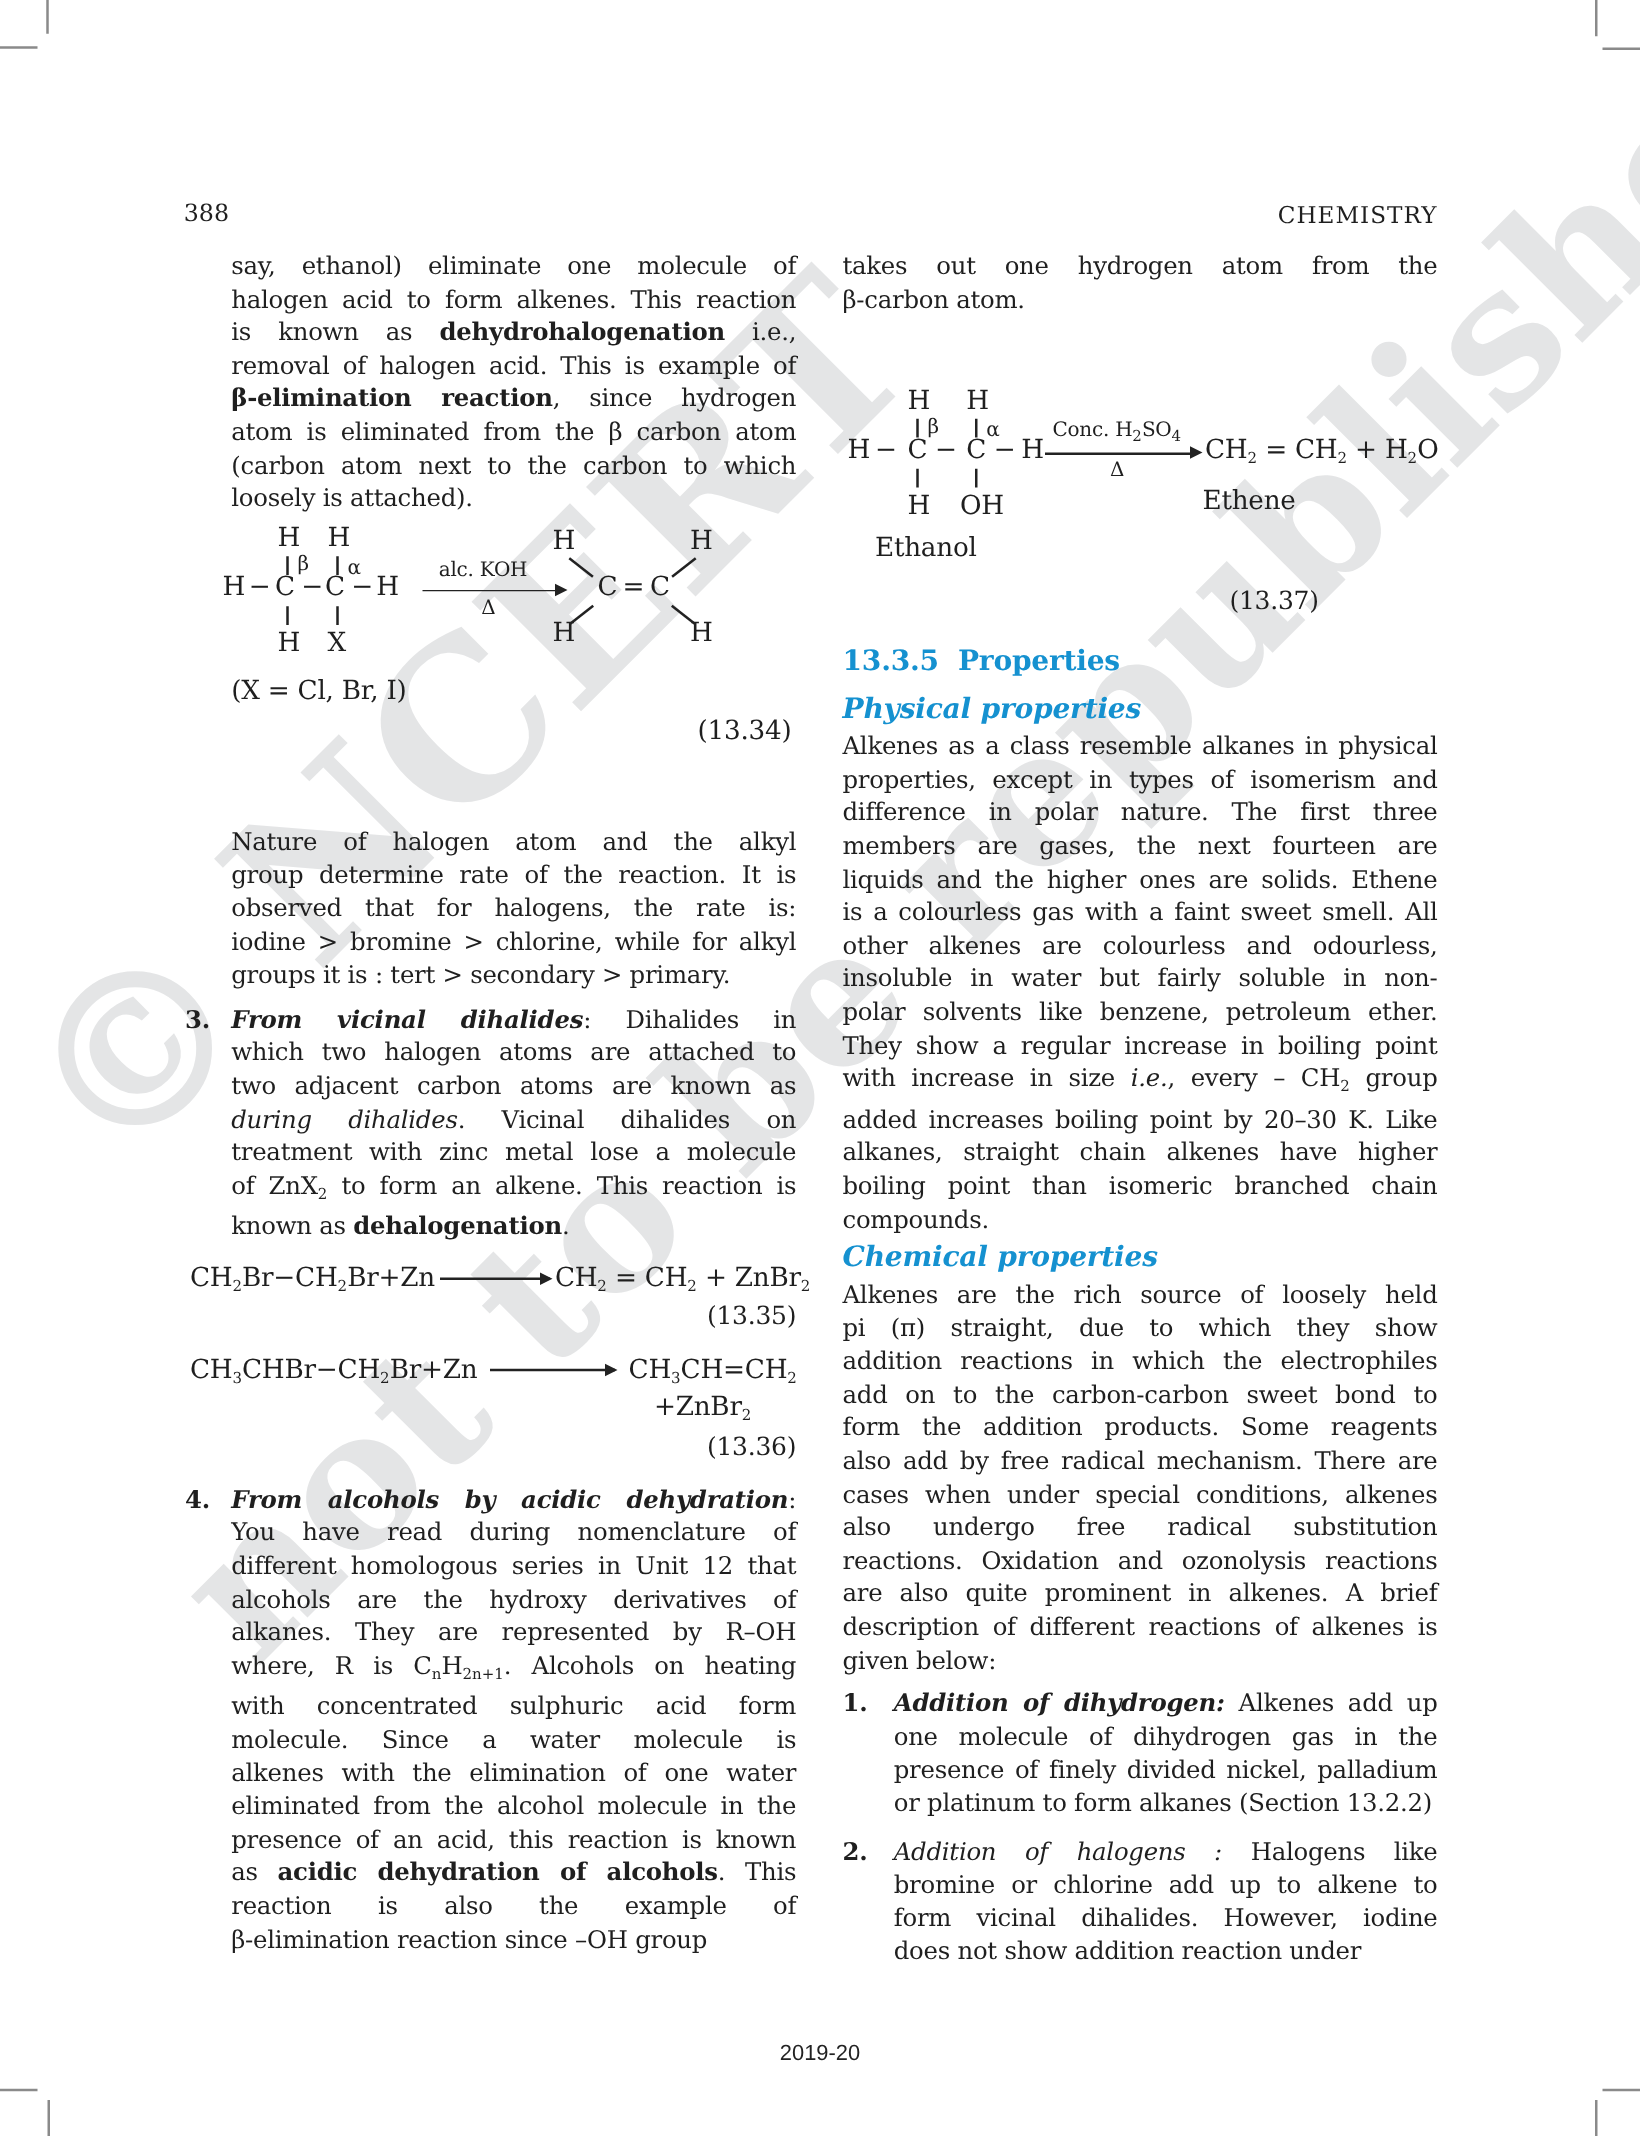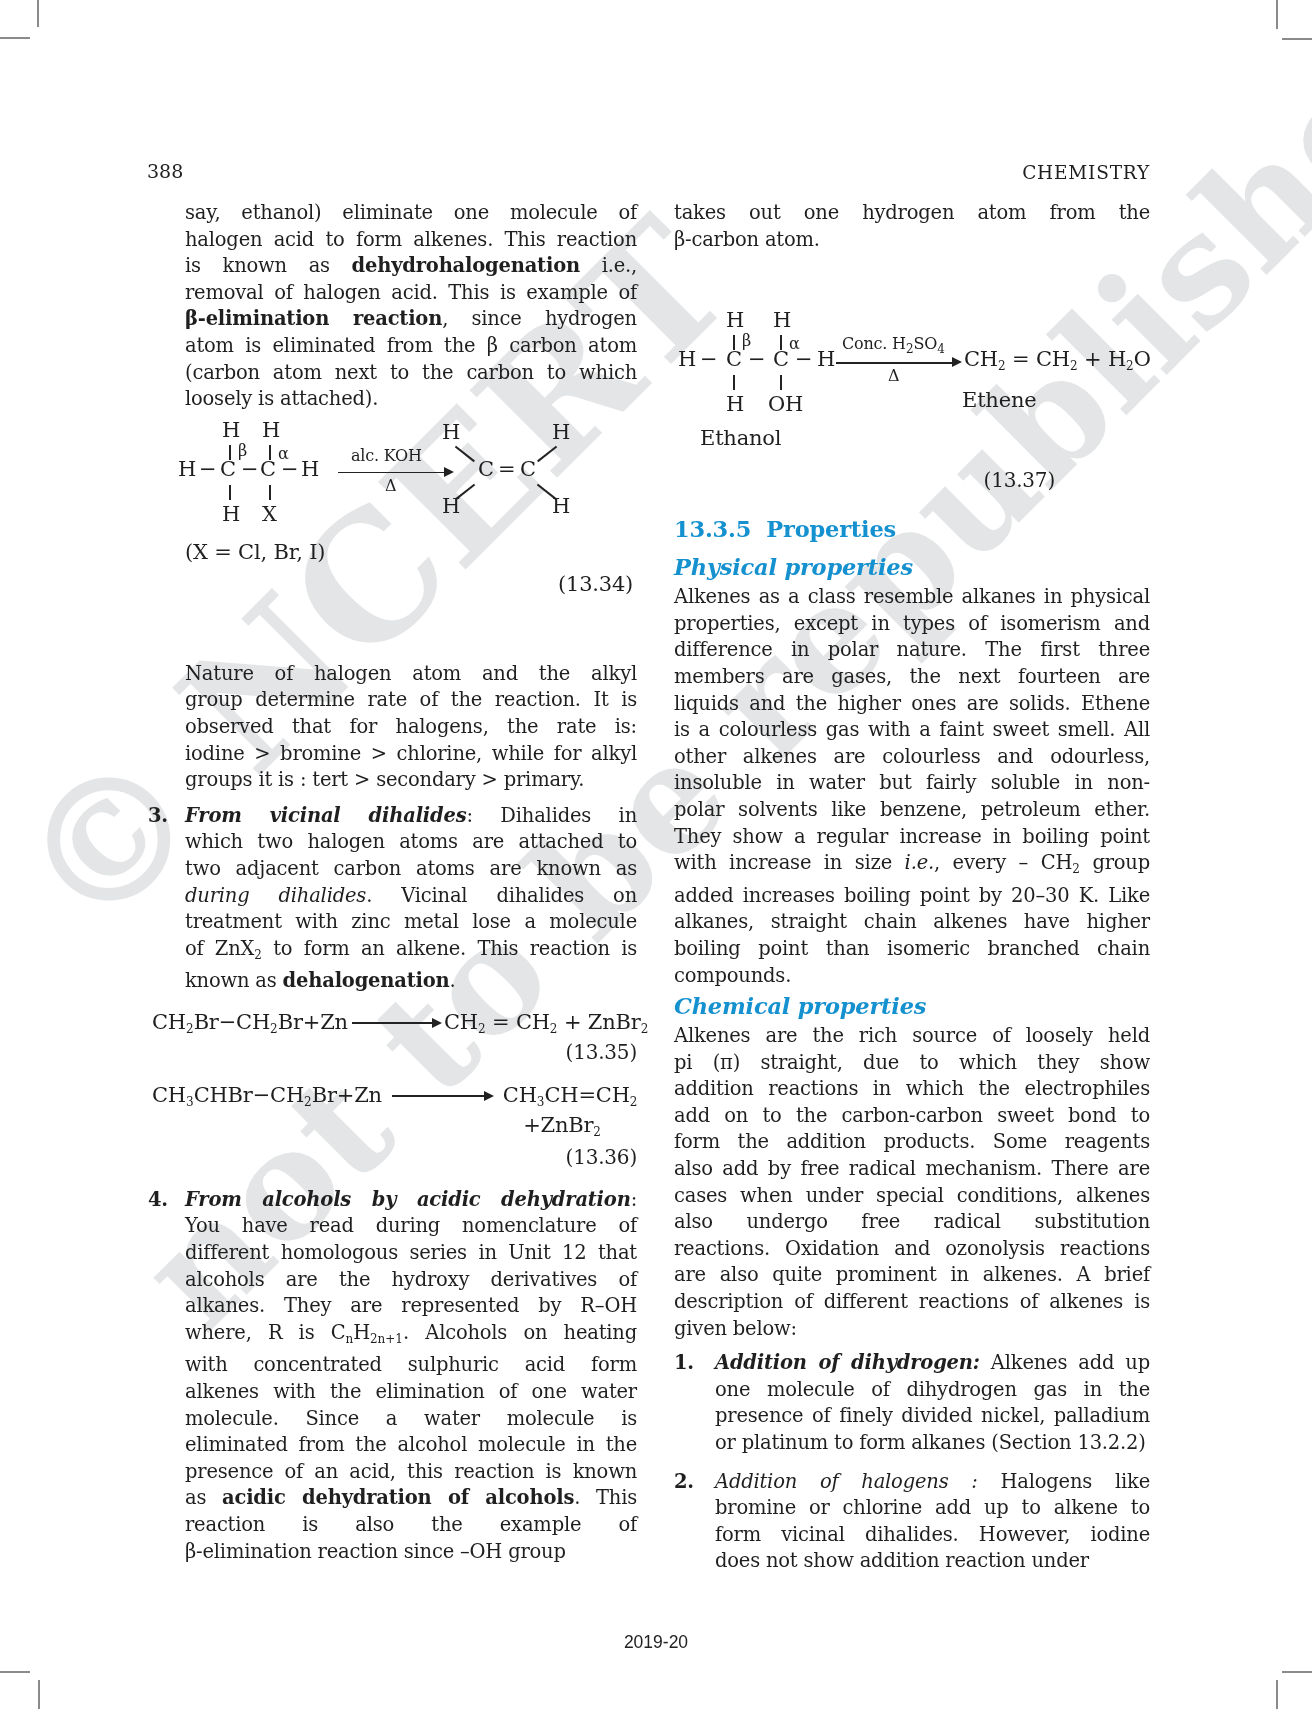--- a/index.html
+++ b/index.html
@@ -139,22 +139,22 @@
       <div class="blk eqlabel" style="margin-top: 4px;">(13.36)</div>
       <div class="blk item" style="margin-top: 16px;">
         <span class="item-num">4.</span>
         <div class="line"><span style="font-weight: bold; font-style: italic;">From alcohols by acidic dehydration</span><span>:</span></div>
         <div class="line"><span>You have read during nomenclature of</span></div>
         <div class="line"><span>different homologous series in Unit 12 that</span></div>
         <div class="line"><span>alcohols are the hydroxy derivatives of</span></div>
         <div class="line"><span>alkanes. They are represented by R–OH</span></div>
         <div class="line"><span>where, R is C</span><span class="sub">n</span><span>H</span><span class="sub">2n+1</span><span>. Alcohols on heating</span></div>
         <div class="line"><span>with concentrated sulphuric acid form</span></div>
+        <div class="line"><span>molecule. Since a water molecule is</span></div>
         <div class="line"><span>alkenes with the elimination of one water</span></div>
-        <div class="line"><span>molecule. Since a water molecule is</span></div>
         <div class="line"><span>eliminated from the alcohol molecule in the</span></div>
         <div class="line"><span>presence of an acid, this reaction is known</span></div>
         <div class="line"><span>as </span><span style="font-weight: bold;">acidic dehydration of alcohols</span><span>. This</span></div>
         <div class="line"><span>reaction is also the example of</span></div>
         <div class="line last"><span>β-elimination reaction since –OH group</span></div>
       </div>
     </div>
   <div id="col-right" class="col">
       <div class="blk para">
         <div class="line"><span>takes out one hydrogen atom from the</span></div>

